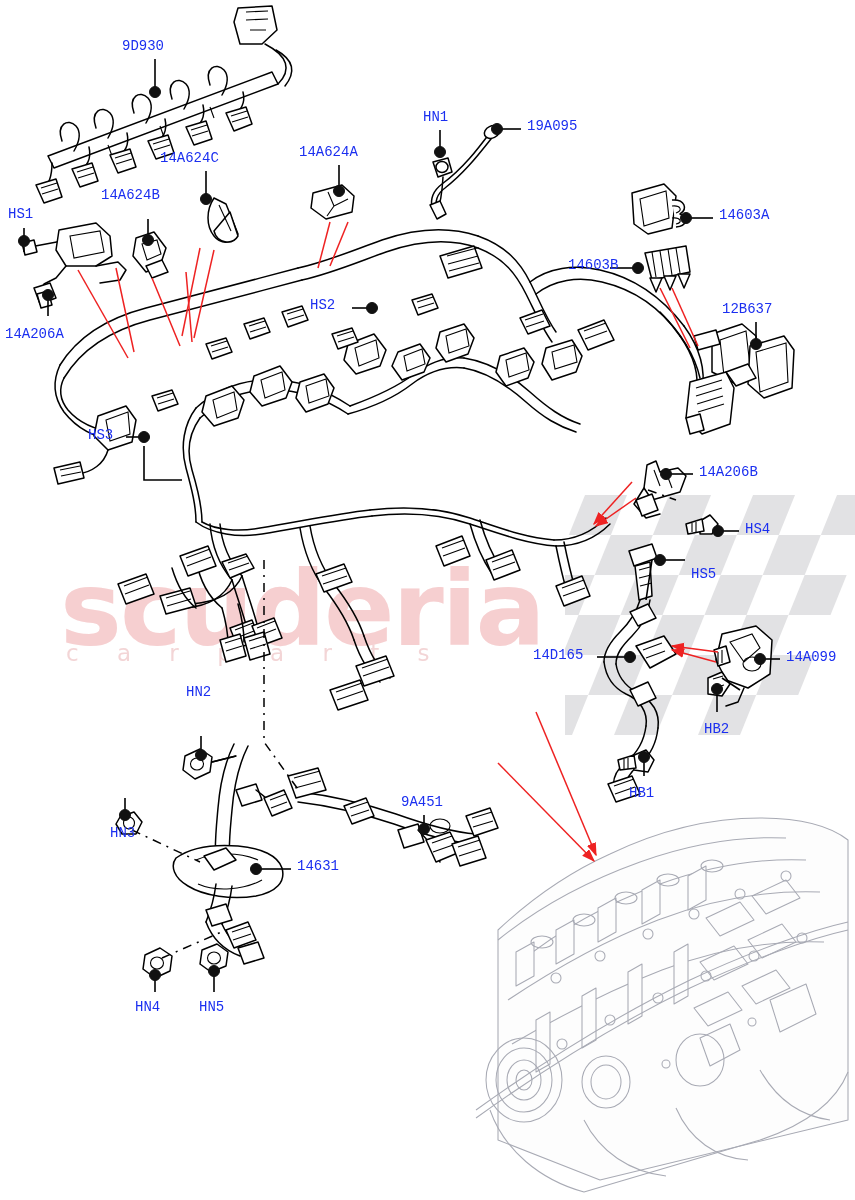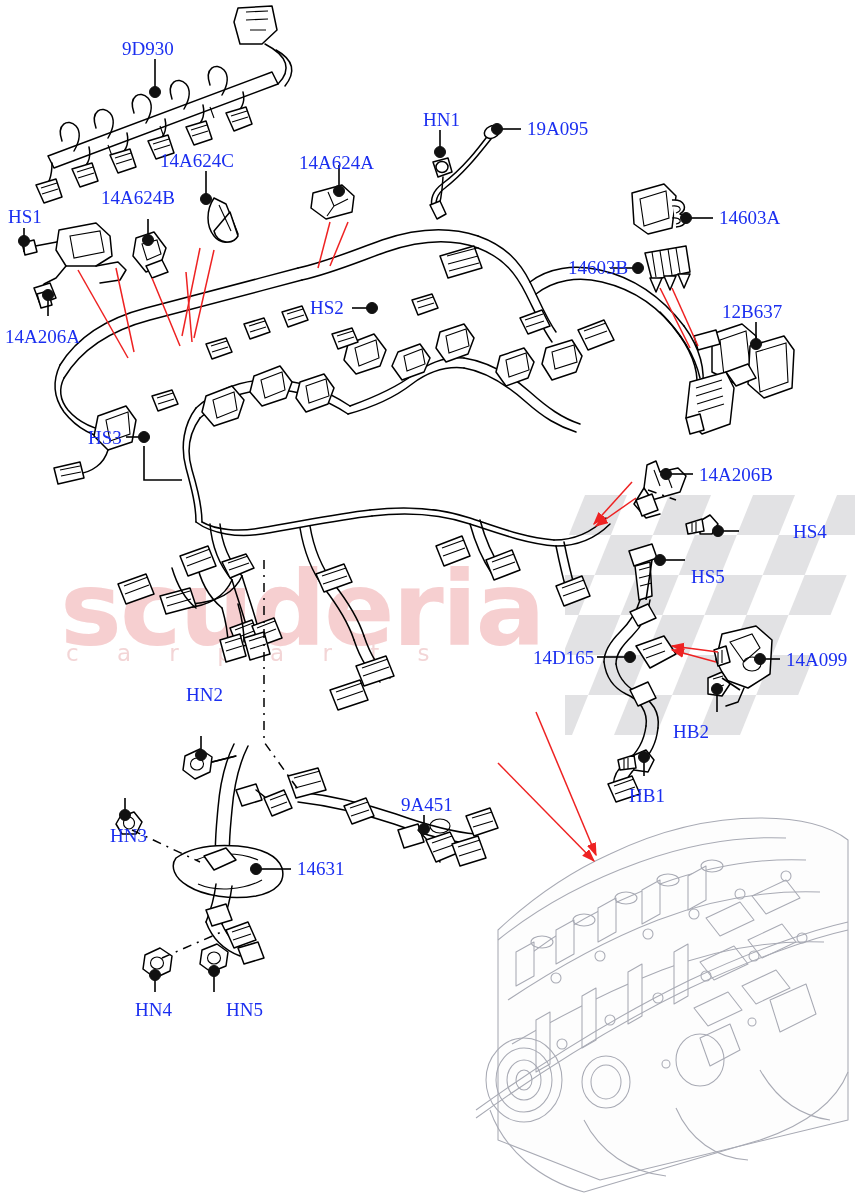--- a/index.html
+++ b/index.html
@@ -29,22 +29,22 @@
     left:66px;top:640px;
     font-size:23px;
     letter-spacing:15.5px;
     color:#f3d5d6;
     font-family:"DejaVu Sans", sans-serif;
   }
   
   .lbl{
     position:absolute;
     color:#1b2ff0;
-    font-size:19px;
-    font-family:Liberation Serif, serif;
+    font-size:14px;
+    font-family:Liberation Mono, monospace;
     white-space:nowrap;
     line-height:1;
     letter-spacing:0px;
   }
 </style>
 </head>
 <body>
 
 <div id="diagram">
 
@@ -627,36 +627,36 @@
       <path class="rd" d="M716 662 L672 650" marker-end="url(#arw)"></path>
       <path class="rd" d="M536 712 L596 855" marker-end="url(#arw)"></path>
       <path class="rd" d="M498 763 L594 861" marker-end="url(#arw)"></path>
     </g>
   </svg>
 
   <div class="lbl" style="left:122px;top:39px;">9D930</div>
   <div class="lbl" style="left:423px;top:110px;">HN1</div>
   <div class="lbl" style="left:527px;top:119px;text-align:center;">19A095</div>
   <div class="lbl" style="left:160px;top:151px;">14A624C</div>
-  <div class="lbl" style="left:299px;top:145px;margin-top:8px;">14A624A</div>
+  <div class="lbl" style="left:299px;top:145px;">14A624A</div>
   <div class="lbl" style="left:719px;top:208px;">14603A</div>
   <div class="lbl" style="left:8px;top:207px;">HS1</div>
   <div class="lbl" style="left:101px;top:188px;">14A624B</div>
   <div class="lbl" style="left:568px;top:258px;">14603B</div>
   <div class="lbl" style="left:722px;top:302px;">12B637</div>
   <div class="lbl" style="left:310px;top:298px;">HS2</div>
   <div class="lbl" style="left:5px;top:327px;">14A206A</div>
   <div class="lbl" style="left:88px;top:428px;">HS3</div>
   <div class="lbl" style="left:699px;top:465px;">14A206B</div>
-  <div class="lbl" style="left:745px;top:522px;margin-left:48px;">HS4</div>
+  <div class="lbl" style="left:745px;top:522px;">HS4</div>
   <div class="lbl" style="left:691px;top:551px;margin-top:16px;">HS5</div>
   <div class="lbl" style="left:533px;top:648px;">14D165</div>
   <div class="lbl" style="left:786px;top:650px;">14A099</div>
-  <div class="lbl" style="left:673px;top:722px;">HB2</div>
+  <div class="lbl" style="left:704px;top:722px;">HB2</div>
   <div class="lbl" style="left:186px;top:685px;">HN2</div>
   <div class="lbl" style="left:110px;top:778px;margin-top:48px;">HN3</div>
   <div class="lbl" style="left:401px;top:795px;">9A451</div>
   <div class="lbl" style="left:629px;top:786px;">HB1</div>
   <div class="lbl" style="left:297px;top:859px;">14631</div>
   <div class="lbl" style="left:135px;top:1000px;">HN4</div>
-  <div class="lbl" style="left:199px;top:1000px;margin-left:27px;">HN5</div>
+  <div class="lbl" style="left:199px;top:1000px;">HN5</div>
 
 </div>
 
 </body></html>

